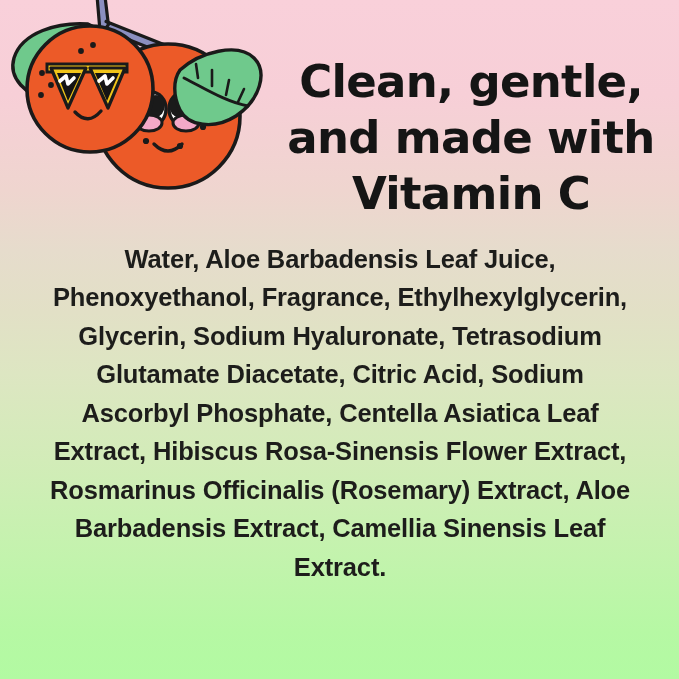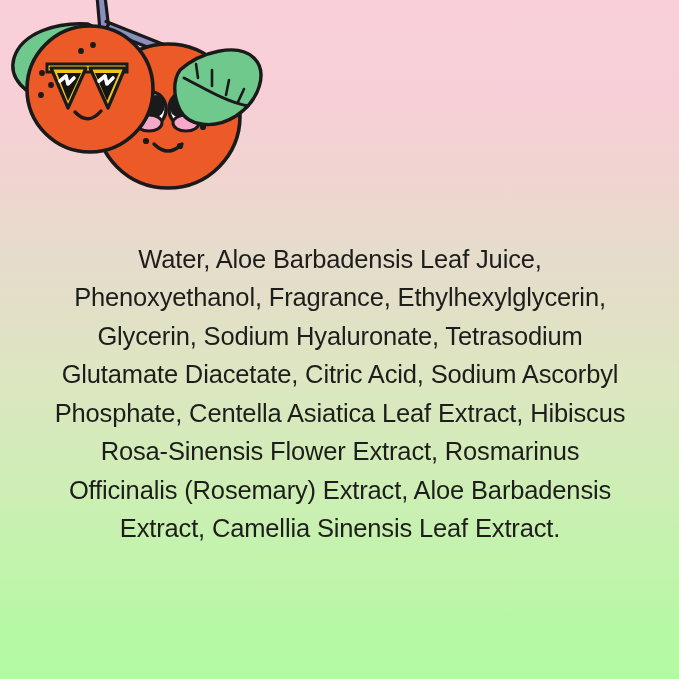--- a/index.html
+++ b/index.html
@@ -66,21 +66,21 @@
 
   
   #ingredients-text {
     position: absolute;
     left: 46px;
     top: 214px;
     width: 588px;
     text-align: center;
     color: #1d1d1b;
     font-family: "Liberation Sans", sans-serif;
-    font-weight: 400;
+    font-weight: 700;
     font-size: 25.5px;
     line-height: 38.5px;
     letter-spacing: -0.15px;
   }
 </style>
 </head>
 <body>
 
 <div id="product-card">
 
@@ -163,16 +163,19 @@
           <path d="M60 85 L66 80 L68 88 L74 82" fill="none" stroke="#ffffff" stroke-width="3.6" stroke-linecap="round" stroke-linejoin="round"></path>
           <path d="M99 85 L105 80 L107 88 L113 82" fill="none" stroke="#ffffff" stroke-width="3.6" stroke-linecap="round" stroke-linejoin="round"></path>
         </g>
 
         <path d="M75 116 Q88 130 101 115" fill="none" stroke="#1a1a1a" stroke-width="3.4" stroke-linecap="round"></path>
       </g>
 
     </svg>
   </div>
 
+  <h1 id="headline">Clean, gentle,
+and made with
+Vitamin C</h1>
 
   <p id="ingredients-text">Water, Aloe Barbadensis Leaf Juice, Phenoxyethanol, Fragrance, Ethylhexylglycerin, Glycerin, Sodium Hyaluronate, Tetrasodium Glutamate Diacetate, Citric Acid, Sodium Ascorbyl Phosphate, Centella Asiatica Leaf Extract, Hibiscus Rosa-Sinensis Flower Extract, Rosmarinus Officinalis (Rosemary) Extract, Aloe Barbadensis Extract, Camellia Sinensis Leaf Extract.</p>
 
 </div>
 
 </body></html>

